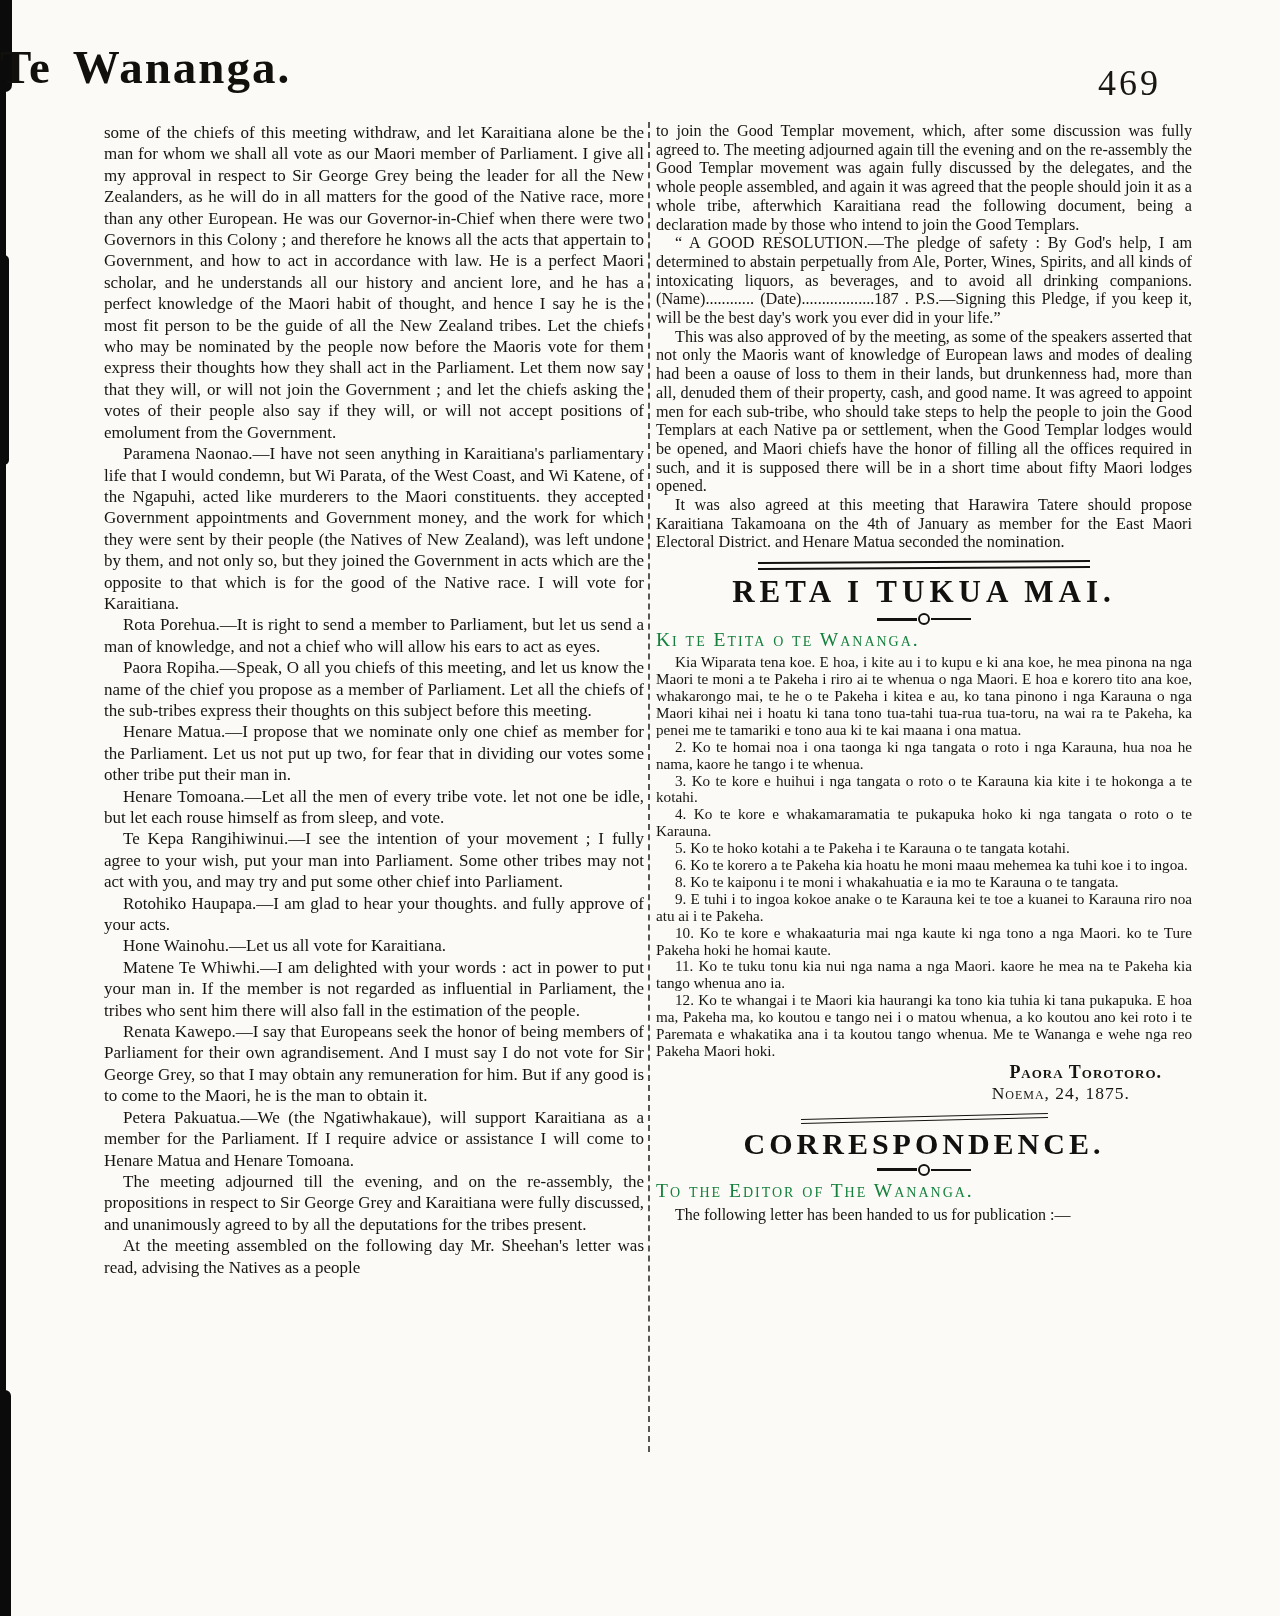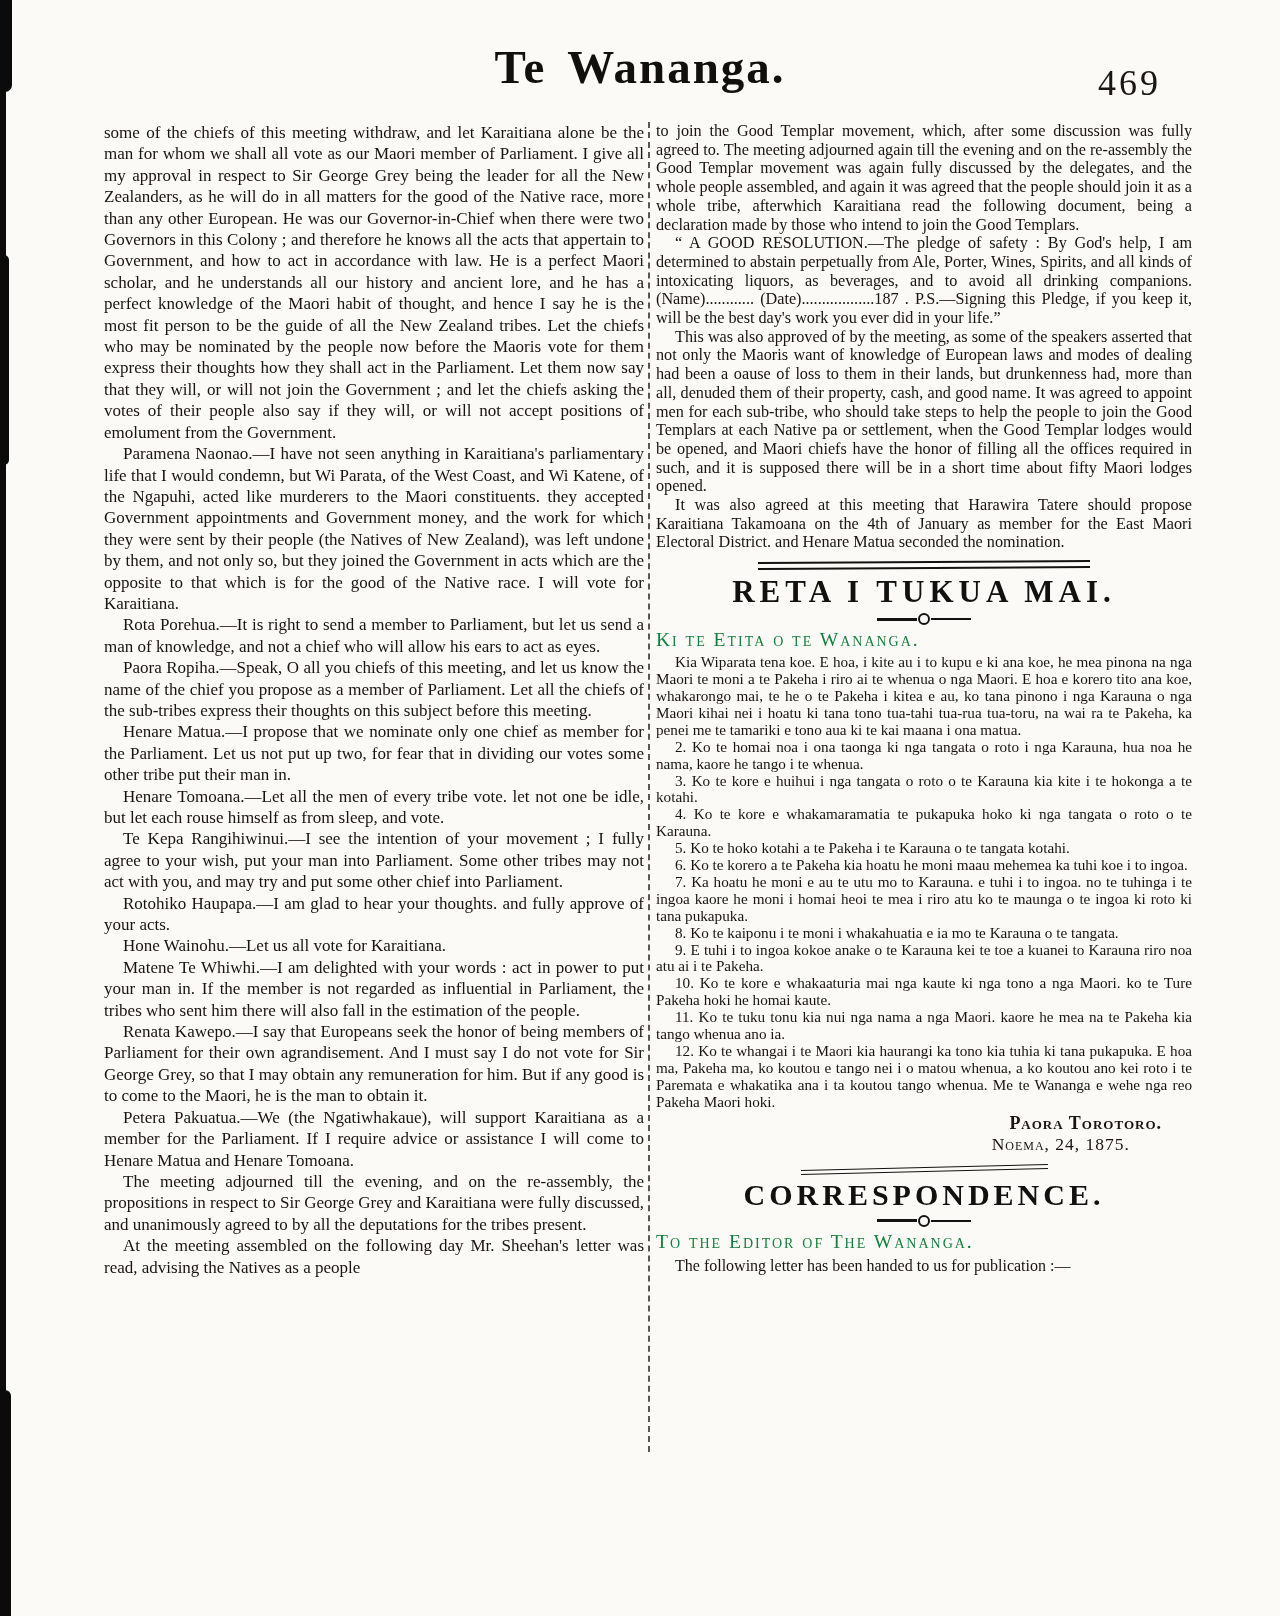--- a/index.html
+++ b/index.html
@@ -7,21 +7,21 @@
     position:relative; width:1280px; height:1616px; margin:0 auto;
     background:#fbfaf6; color:#171411; overflow:hidden;
     font-family:"Liberation Serif","DejaVu Serif",serif;
   }
   
   .edge-bar { position:absolute; left:0; top:0; width:6px; height:100%; background:#0b0b0b; }
   .edge-blob.top { position:absolute; left:0; top:0; width:12px; height:92px; background:#0b0b0b; border-radius:0 0 7px 0; }
   .edge-blob.mid { position:absolute; left:0; top:255px; width:9px; height:210px; background:#0b0b0b; border-radius:0 5px 5px 0; }
   .edge-blob.bottom { position:absolute; left:0; top:1390px; width:11px; height:226px; background:#0b0b0b; border-radius:0 6px 0 0; }
 
-  .masthead { position:absolute; left:0; top:40px; width:100%; text-align:center; }
+  .masthead { position:absolute; left:0; top:40px; width:100%; text-align:left; }
   .masthead h1 {
     margin:0; font-size:47px; font-weight:bold; letter-spacing:2px; color:#12100d;
     word-spacing:8px;
   }
   .pagenum { position:absolute; left:1098px; top:62px; font-size:36px; letter-spacing:3px; color:#1a1713; }
 
   .col { position:absolute; top:122px; text-align:justify; }
   .col-left  { left:104px; width:540px; }
   .col-right { left:656px; width:536px; }
 
@@ -118,21 +118,20 @@
 
     <div class="subhead">Ki te Etita o te Wananga.</div>
 
     <div class="maori">
         <p class="para">Kia Wiparata tena koe. E hoa, i kite au i to kupu e ki ana koe, he mea pinona na nga Maori te moni a te Pakeha i riro ai te whenua o nga Maori. E hoa e korero tito ana koe, whakarongo mai, te he o te Pakeha i kitea e au, ko tana pinono i nga Karauna o nga Maori kihai nei i hoatu ki tana tono tua-tahi tua-rua tua-toru, na wai ra te Pakeha, ka penei me te tamariki e tono aua ki te kai maana i ona matua.</p>
         <p class="para">2. Ko te homai noa i ona taonga ki nga tangata o roto i nga Karauna, hua noa he nama, kaore he tango i te whenua.</p>
         <p class="para">3. Ko te kore e huihui i nga tangata o roto o te Karauna kia kite i te hokonga a te kotahi.</p>
         <p class="para">4. Ko te kore e whakamaramatia te pukapuka hoko ki nga tangata o roto o te Karauna.</p>
         <p class="para">5. Ko te hoko kotahi a te Pakeha i te Karauna o te tangata kotahi.</p>
         <p class="para">6. Ko te korero a te Pakeha kia hoatu he moni maau mehemea ka tuhi koe i to ingoa.</p>
-        <p class="para">7. Ka hoatu he moni e au te utu mo to Karauna. e tuhi i to ingoa. no te tuhinga i te ingoa kaore he moni i homai heoi te mea i riro atu ko te maunga o te ingoa ki roto ki tana pukapuka.</p>
         <p class="para">8. Ko te kaiponu i te moni i whakahuatia e ia mo te Karauna o te tangata.</p>
         <p class="para">9. E tuhi i to ingoa kokoe anake o te Karauna kei te toe a kuanei to Karauna riro noa atu ai i te Pakeha.</p>
         <p class="para">10. Ko te kore e whakaaturia mai nga kaute ki nga tono a nga Maori. ko te Ture Pakeha hoki he homai kaute.</p>
         <p class="para">11. Ko te tuku tonu kia nui nga nama a nga Maori. kaore he mea na te Pakeha kia tango whenua ano ia.</p>
         <p class="para">12. Ko te whangai i te Maori kia haurangi ka tono kia tuhia ki tana pukapuka. E hoa ma, Pakeha ma, ko koutou e tango nei i o matou whenua, a ko koutou ano kei roto i te Paremata e whakatika ana i ta koutou tango whenua. Me te Wananga e wehe nga reo Pakeha Maori hoki.</p>
       </div>
 
     <div class="sig">Paora Torotoro.</div>
     <div class="sig-date">Noema, 24, 1875.</div>
 

